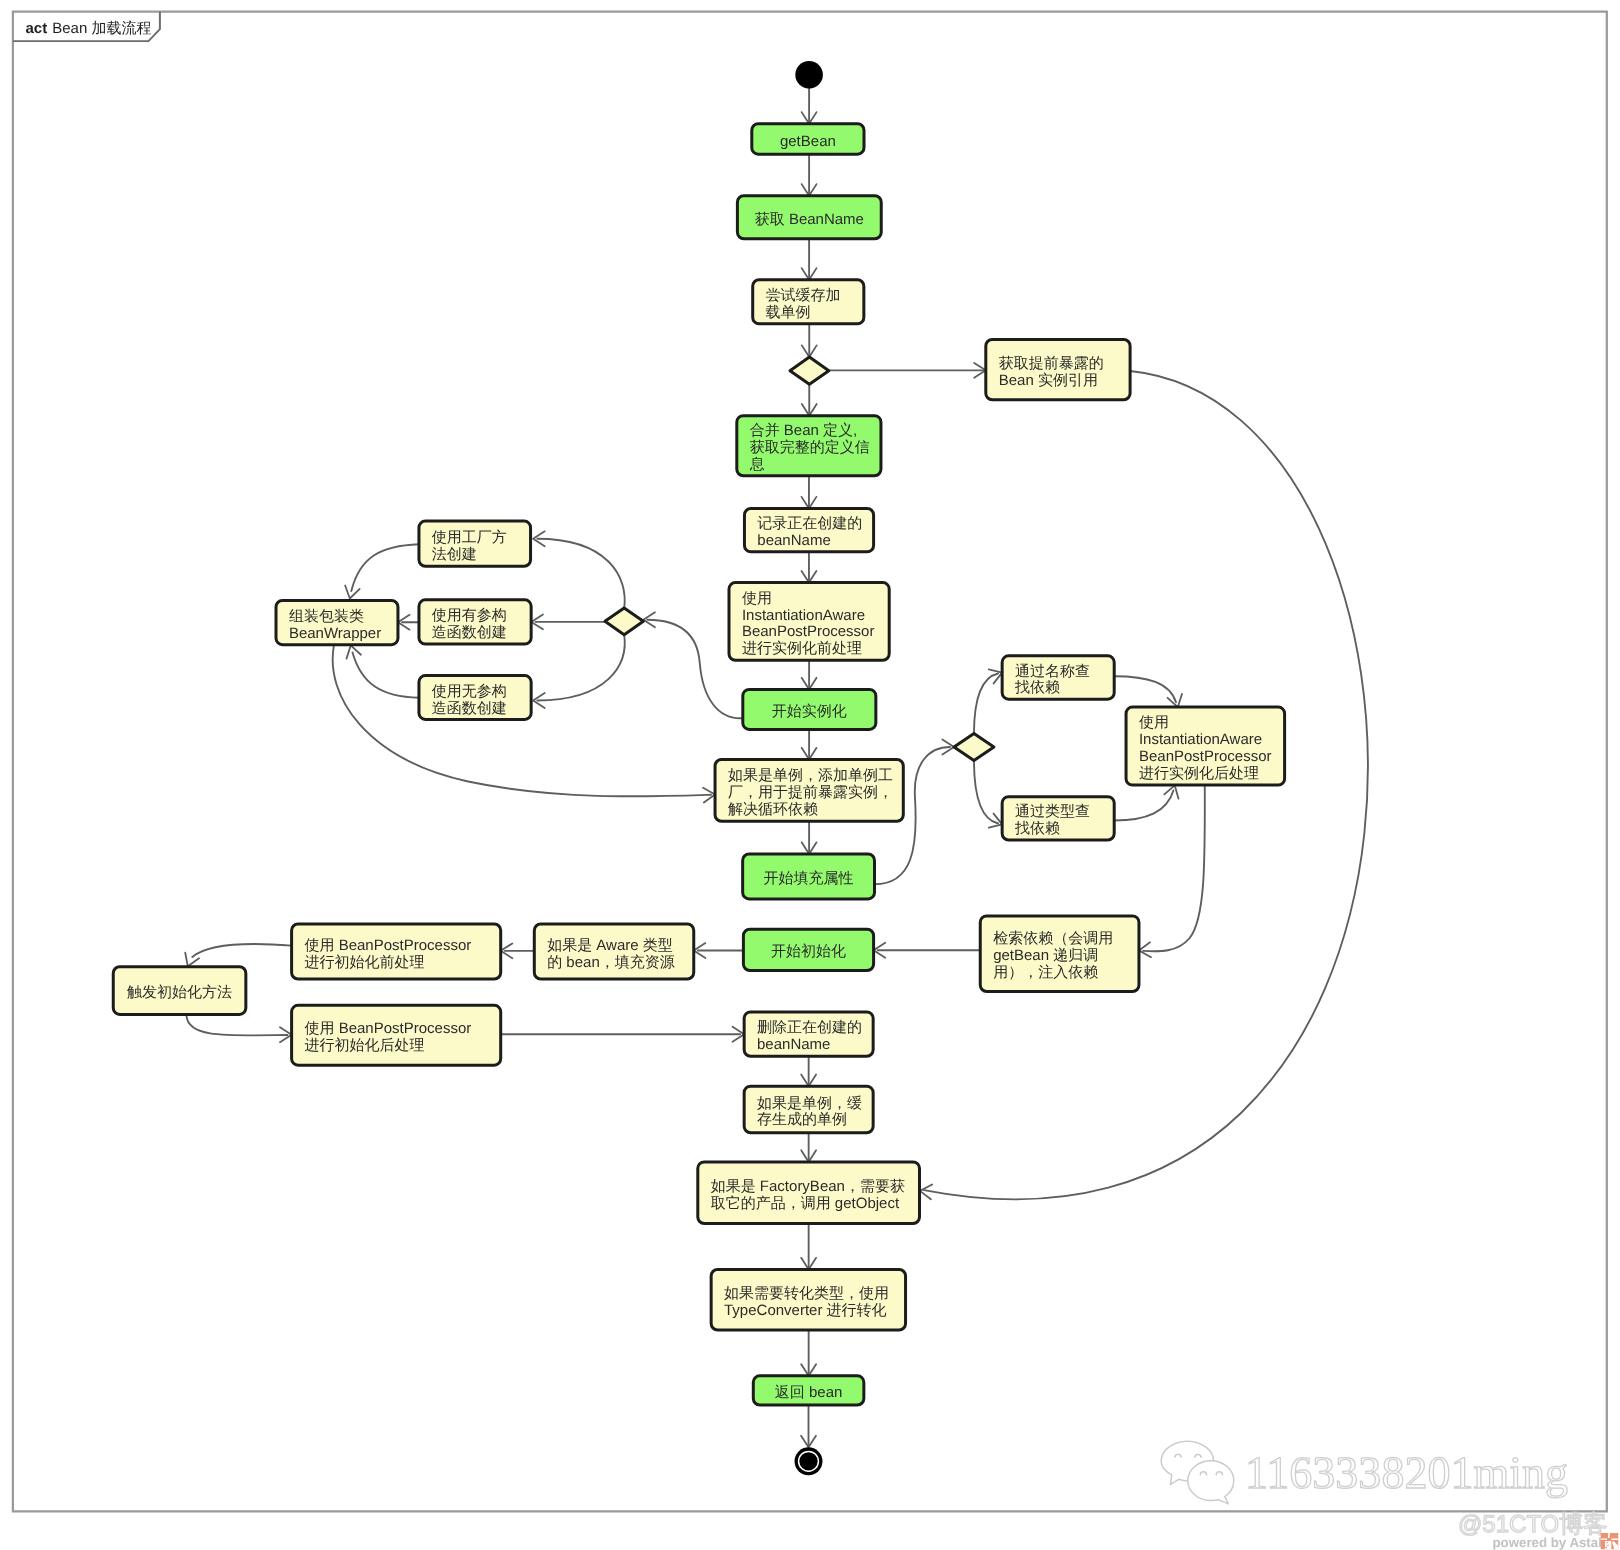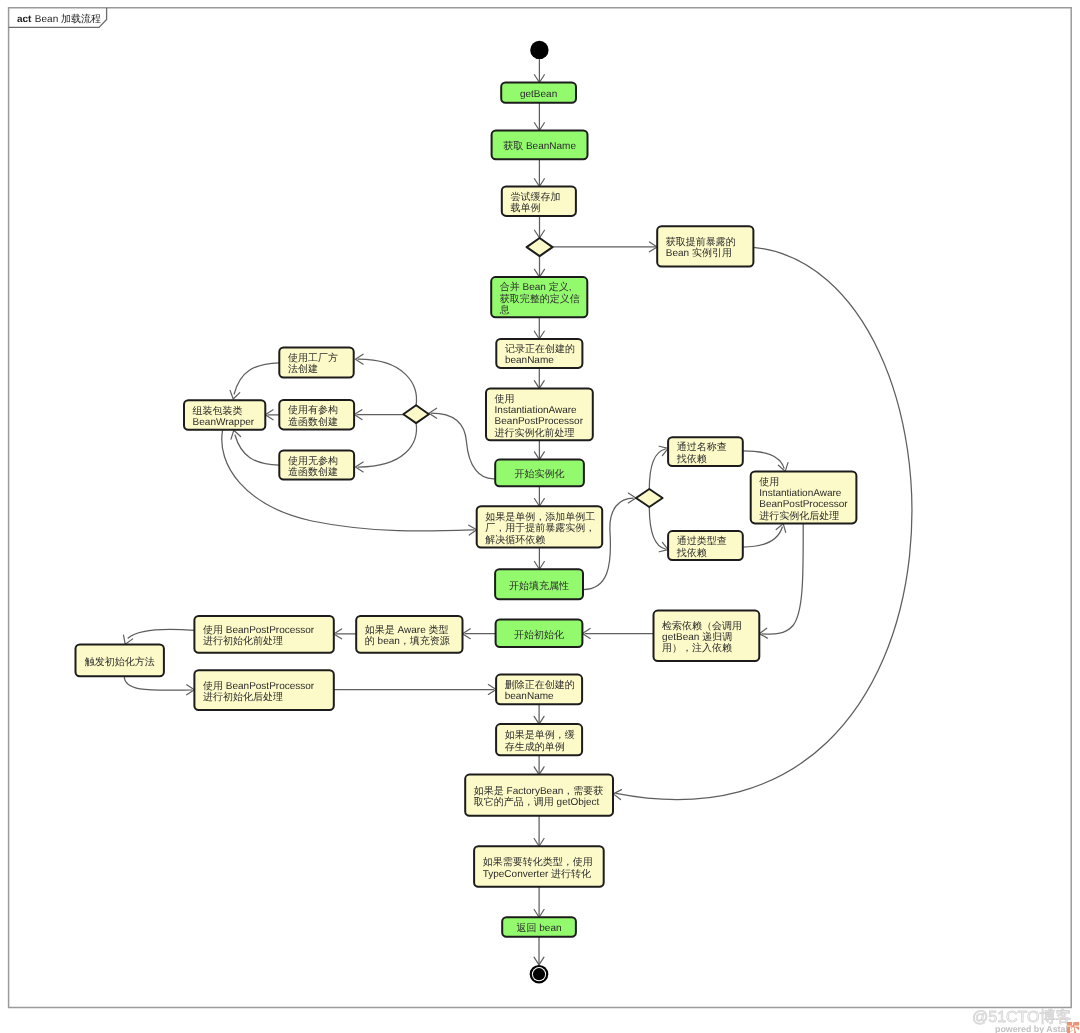--- a/index.html
+++ b/index.html
@@ -316,20 +316,35 @@
           <circle cx="539" cy="974.2" r="7.1000000000000005" fill="#ffffff"></circle>
           <circle cx="539" cy="974.2" r="6.1000000000000005" fill="#000000"></circle>
         </g>
       </g>
     </svg>
 
   <svg id="frametab" width="120" height="24" viewBox="0 0 120 24">
     <text x="0" y="13.3" class="ttl"><tspan class="ttlb">act</tspan><tspan dx="3.4">Bean 加载流程</tspan></text>
   </svg>
 
+  <div id="wm">
+    <svg id="wechat" width="60" height="50" viewBox="0 0 60 50">
+        <g fill="none" stroke="#cccccc" stroke-width="1" stroke-linecap="round" stroke-linejoin="round">
+          <path d="M24.5 32.2 C21.4 32.4 18.4 32.1 15.8 31.2 L10.2 34.7 L11.2 28.3 C6.8 25.9 4.1 22.7 4.1 19.1 C4.1 11.8 11.9 5.8 21.6 5.8 C31.3 5.8 39.1 11.8 39.1 19.1 C39.1 19.9 39.0 20.6 38.8 21.3"></path>
+          <path fill="#ffffff" d="M37.2 18.8 C45.7 18.8 52.5 24.7 52.5 32.1 C52.5 36.4 50.2 40.2 46.5 42.7 L48.9 47.6 L42.6 44.9 C40.9 45.2 39.1 45.4 37.2 45.4 C28.8 45.4 21.9 39.4 21.9 32.1 C21.9 24.7 28.8 18.8 37.2 18.8 Z"></path>
+          <path d="M13.30 16.40 C13.50 13.90 17.30 13.90 17.50 16.40"></path>
+          <path d="M26.50 16.50 C26.70 14.00 30.50 14.00 30.70 16.50"></path>
+          <path d="M30.20 28.10 C30.40 25.60 34.20 25.60 34.40 28.10"></path>
+          <path d="M40.80 28.10 C41.00 25.60 44.80 25.60 45.00 28.10"></path>
+        </g>
+      </svg>
+    <svg id="wmhandlesvg" width="230" height="42" viewBox="0 0 230 42">
+      <text x="0" y="31" class="wmtext">1163338201ming</text>
+    </svg>
+  </div>
   <svg id="wmblog" width="110" height="22" viewBox="0 0 110 22">
     <text x="0" y="15.5" class="wmblogtext">@51CTO博客</text>
   </svg>
   <svg id="wmpow" width="85" height="14" viewBox="0 0 85 14">
     <text x="0" y="9.6" class="wmpowtext">powered by Astah</text>
   </svg>
   <svg id="astahmark" width="12" height="11" viewBox="0 0 12 11">
     <rect x="0" y="0" width="12" height="11" fill="#ef9272"></rect>
     <g fill="#ffffff">
       <path d="M5.2 0 L6.4 0 L6.0 3.3 L5.0 3.3 Z"></path>

